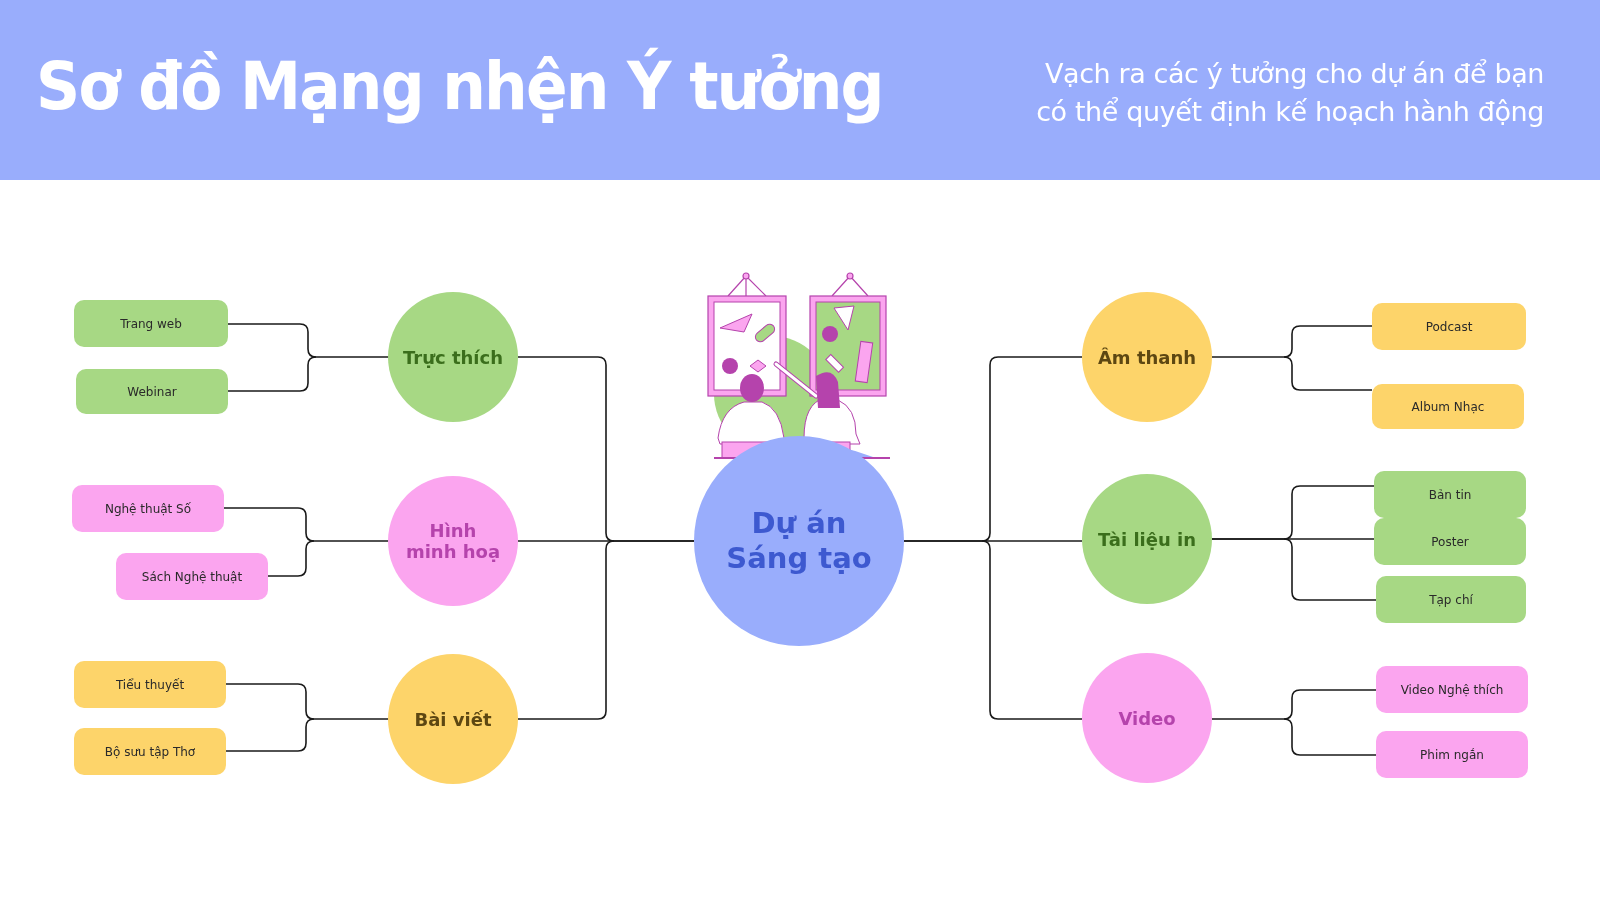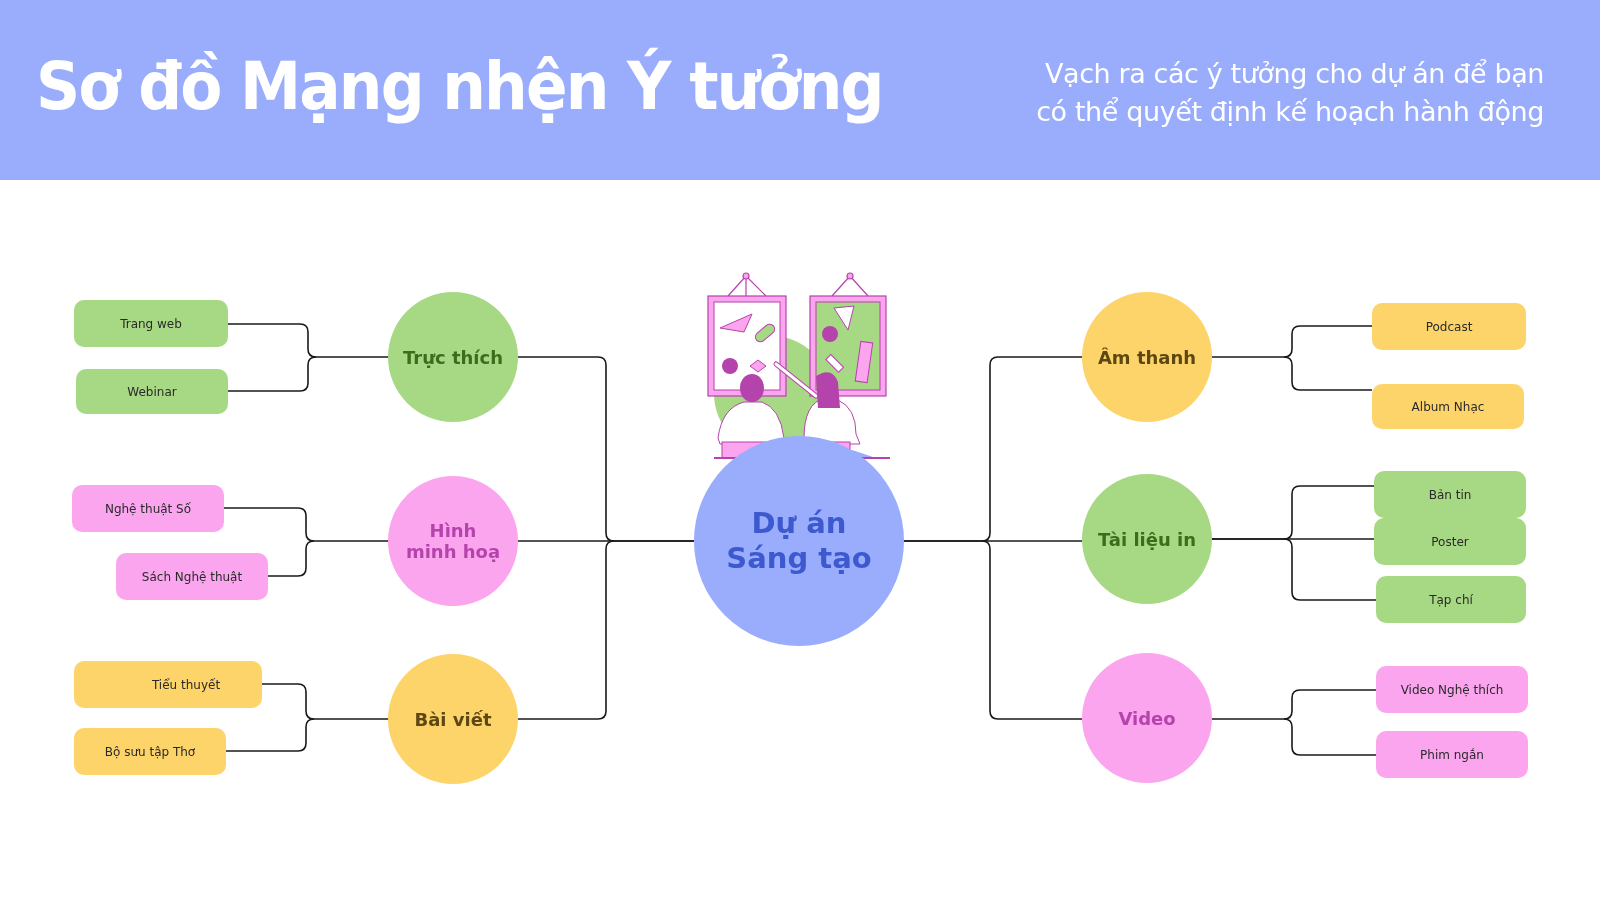--- a/index.html
+++ b/index.html
@@ -66,21 +66,21 @@
   <path d="M1284,539 Q1292,539 1292,547 V592 Q1292,600 1300,600 H1376"></path>
 
   <path d="M1212,719 H1284 Q1292,719 1292,711 V698 Q1292,690 1300,690 H1376"></path>
   <path d="M1284,719 Q1292,719 1292,727 V747 Q1292,755 1300,755 H1376"></path>
 </svg>
 
 <div class="box green" style="left:74px;top:300px;width:154px;height:47px;">Trang web</div>
 <div class="box green" style="left:76px;top:369px;width:152px;height:45px;">Webinar</div>
 <div class="box pink" style="left:72px;top:485px;width:152px;height:47px;text-align:center;">Nghệ thuật Số</div>
 <div class="box pink" style="left:72px;top:553px;width:152px;height:47px;margin-left:44px;">Sách Nghệ thuật</div>
-<div class="box yellow" style="left:74px;top:661px;width:152px;height:47px;padding-left:36px;">Tiểu thuyết</div>
+<div class="box yellow" style="left:74px;top:661px;width:152px;height:47px;">Tiểu thuyết</div>
 <div class="box yellow" style="left:74px;top:728px;width:152px;height:47px;">Bộ sưu tập Thơ</div>
 
 <div class="circle green green-t" style="left:388px;top:292px;width:130px;height:130px;">
   <span>Trực thích</span>
 </div>
 <div class="circle pink pink-t" style="left:388px;top:476px;width:130px;height:130px;flex-direction:column;">
   <span>Hình</span>
   <span>minh hoạ</span>
 </div>
 <div class="circle yellow yellow-t" style="left:388px;top:654px;width:130px;height:130px;">

